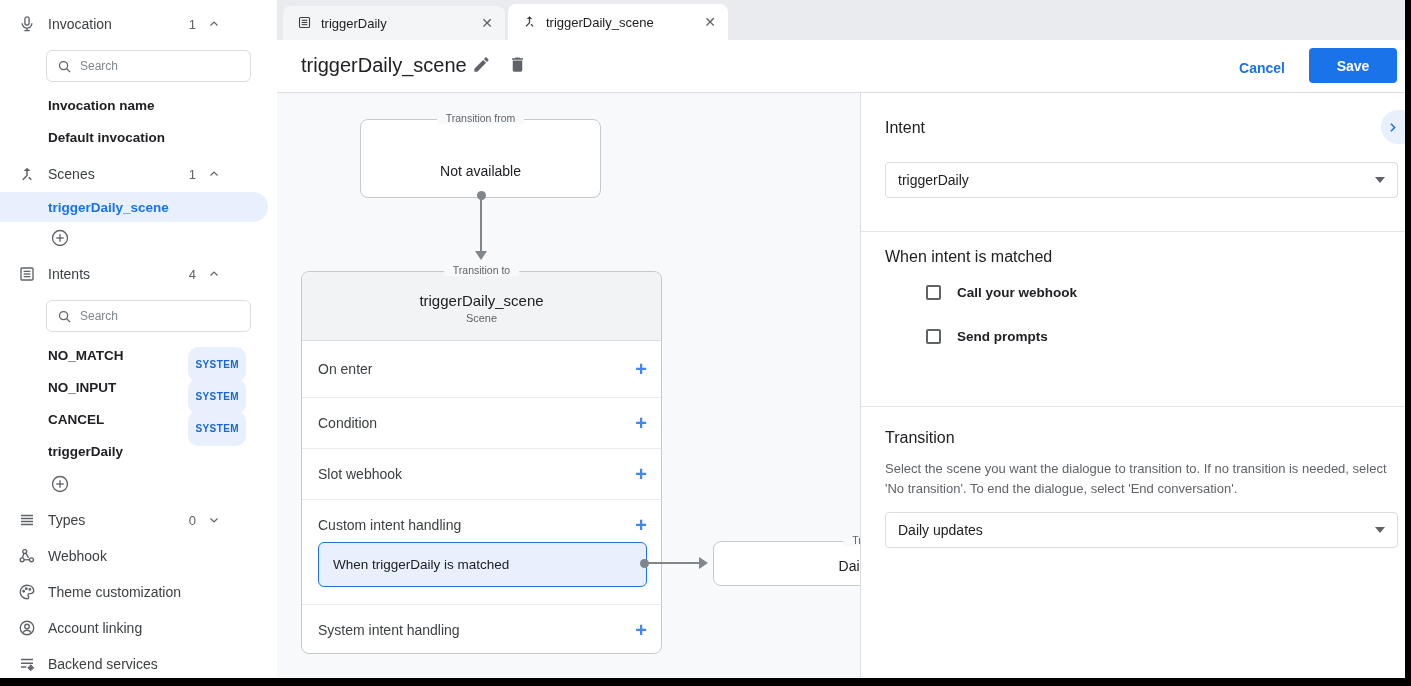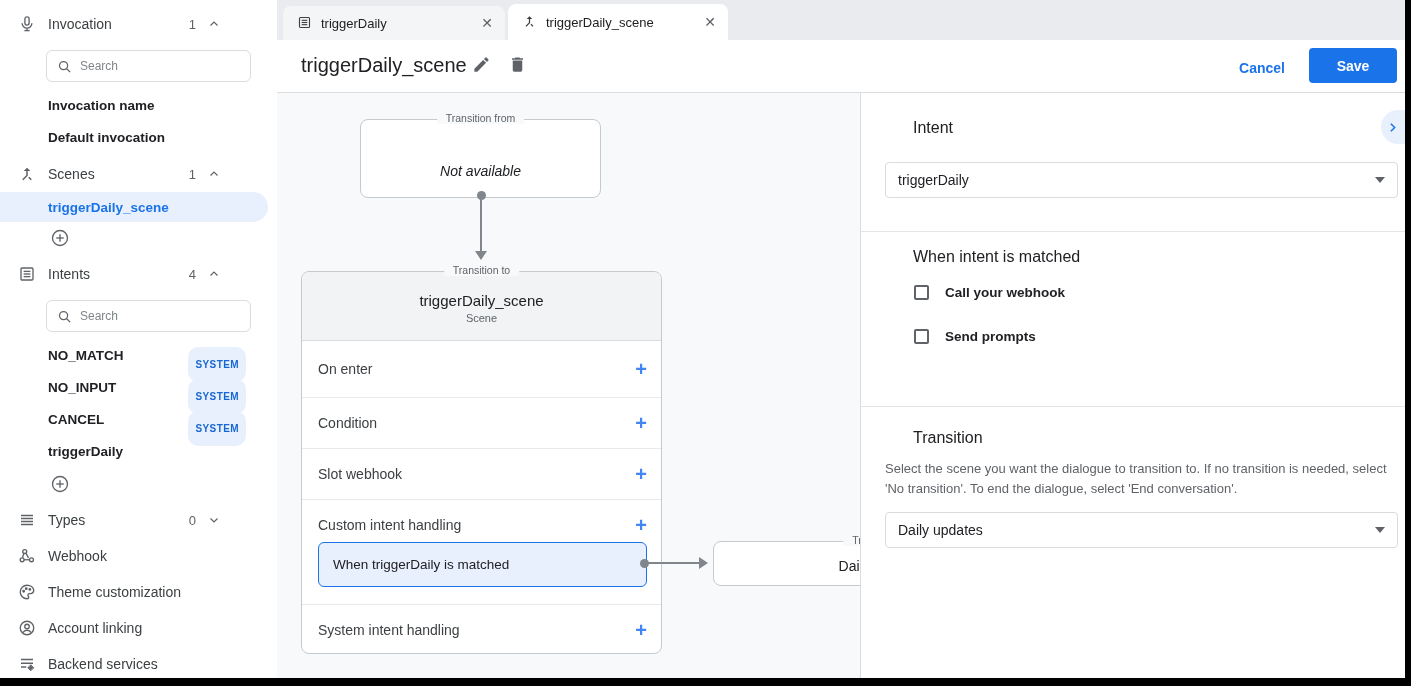--- a/index.html
+++ b/index.html
@@ -40,21 +40,21 @@
   .hdr { position:absolute; left:0; top:40px; width:1128px; height:53px; background:#fff; border-bottom:1px solid #dadce0; }
   .hdr .title { position:absolute; left:24px; top:14px; font-size:20px; color:#202124; }
   .hdr .hic { position:absolute; top:15px; width:20px; height:20px; color:#5f6368; cursor:pointer; }
   .cancel-btn { position:absolute; right:110px; top:13px; font-size:14px; font-weight:bold; color:#1a73e8; padding:7px 10px; cursor:pointer; background:none; border:none; font-family:"Liberation Sans",sans-serif; }
   .save-btn { position:absolute; right:8px; top:8px; width:88px; height:35px; background:#1a73e8; color:#fff; font-size:14px; font-weight:bold; border:none; border-radius:4px; cursor:pointer; font-family:"Liberation Sans",sans-serif; }
 
   
   .canvas { position:absolute; left:0; top:93px; width:583px; height:585px; background:#f8f9fa; overflow:hidden; }
   .legend { position:absolute; top:-8px; left:50%; transform:translateX(-50%); background:#f8f9fa; padding:0 9px; font-size:10.5px; color:#5f6368; white-space:nowrap; }
   .from-box { position:absolute; left:83px; top:26px; width:241px; height:79px; background:#fff; border:1px solid #c6cacd; border-radius:8px; display:flex; align-items:center; justify-content:center; }
-  .from-box .nb { font-size:14px; color:#202124; margin-top:24px;font-style:italic; }
+  .from-box .nb { font-size:14px; color:#202124; margin-top:24px; }
   .vline { position:absolute; left:203px; top:102px; width:1.5px; height:58px; background:#80868b; }
   .dot { position:absolute; width:9px; height:9px; border-radius:50%; background:#80868b; }
   .arrow-down { position:absolute; left:198px; top:158px; width:0; height:0; border-left:6px solid transparent; border-right:6px solid transparent; border-top:9px solid #80868b; }
   .scene-box { position:absolute; left:24px; top:178px; width:361px; height:383px; background:#fff; border:1px solid #c6cacd; border-radius:8px; }
   .scene-hd { height:69px; background:#f1f3f4; border-bottom:1px solid #dadce0; border-radius:8px 8px 0 0; text-align:center; }
   .scene-hd .t { padding-top:20px; font-size:15px; color:#202124; }
   .scene-hd .s { padding-top:3px; font-size:11px; color:#5f6368; }
   .srow { position:relative; border-bottom:1px solid #e8eaed; }
   .srow:last-child { border-bottom:none; }
   .srow .rl { position:absolute; left:16px; top:50%; transform:translateY(-50%); font-size:14px; color:#3c4043; }
@@ -63,26 +63,26 @@
   .handler-card { position:absolute; left:16px; top:42px; width:329px; height:45px; background:#e8f0fe; border:1.5px solid #1a73e8; border-radius:6px; display:flex; align-items:center; cursor:pointer; }
   .handler-card .hl { margin-left:14px; font-size:13.5px; color:#202124; }
   .hline { position:absolute; left:368px; top:469px; width:56px; height:1.5px; background:#80868b; }
   .arrow-right { position:absolute; left:422px; top:464px; width:0; height:0; border-top:6px solid transparent; border-bottom:6px solid transparent; border-left:9px solid #80868b; }
   .target-box { position:absolute; left:436px; top:448px; width:336px; height:45px; background:#fff; border:1px solid #c6cacd; border-radius:8px; display:flex; align-items:center; justify-content:center; }
   .target-box .tb { font-size:14px; color:#202124; margin-top:4px; }
 
   
   .panel { position:absolute; left:583px; top:93px; width:545px; height:585px; background:#fff; border-left:1px solid #dadce0; }
   .collapse-pill { position:absolute; right:0; top:17px; width:24px; height:34px; background:#e8f0fe; border-radius:17px 0 0 17px; display:flex; align-items:center; justify-content:flex-end; cursor:pointer; color:#1a73e8; }
-  .p-h { position:absolute; left:24px; font-size:16px; color:#202124;margin-left:28px; }
+  .p-h { position:absolute; left:24px; font-size:16px; color:#202124; }
   .p-div { position:absolute; left:0; width:545px; height:1px; background:#e3e5e8; }
   .select { position:absolute; left:24px; width:513px; height:36px; border:1px solid #dadce0; border-radius:4px; background:#fff; display:flex; align-items:center; cursor:pointer; }
   .select .sv { margin-left:12px; font-size:14px; color:#202124; }
   .select .caret { position:absolute; right:12px; width:0; height:0; border-left:5px solid transparent; border-right:5px solid transparent; border-top:6px solid #5f6368; }
-  .cb-row { position:absolute; left:24px; display:flex; align-items:center; cursor:pointer;padding-left:29px; }
+  .cb-row { position:absolute; left:36px; display:flex; align-items:center; cursor:pointer;padding-left:29px; }
   .cb { width:15px; height:15px; border:2px solid #5f6368; border-radius:2px; background:#fff; }
   .cb-lbl { margin-left:16px; font-size:13.5px; font-weight:bold; color:#202124; }
   .p-desc { position:absolute; left:24px; width:507px; font-size:13px; color:#5f6368; line-height:1.5; }
 
   .edge-right { position:absolute; right:0; top:0; width:6px; height:686px; background:#000; }
   .edge-bottom { position:absolute; left:0; bottom:0; width:1411px; height:8px; background:#000; }
 </style>
 </head>
 <body>
 

